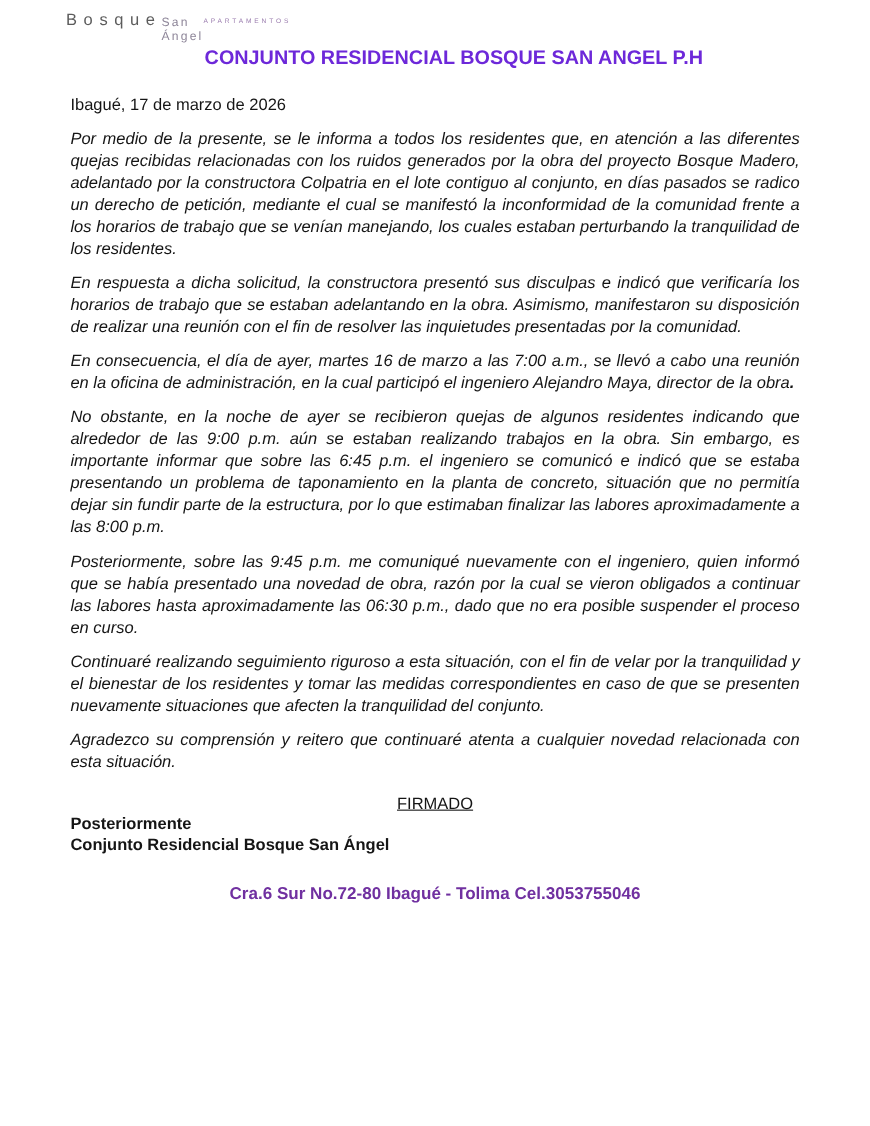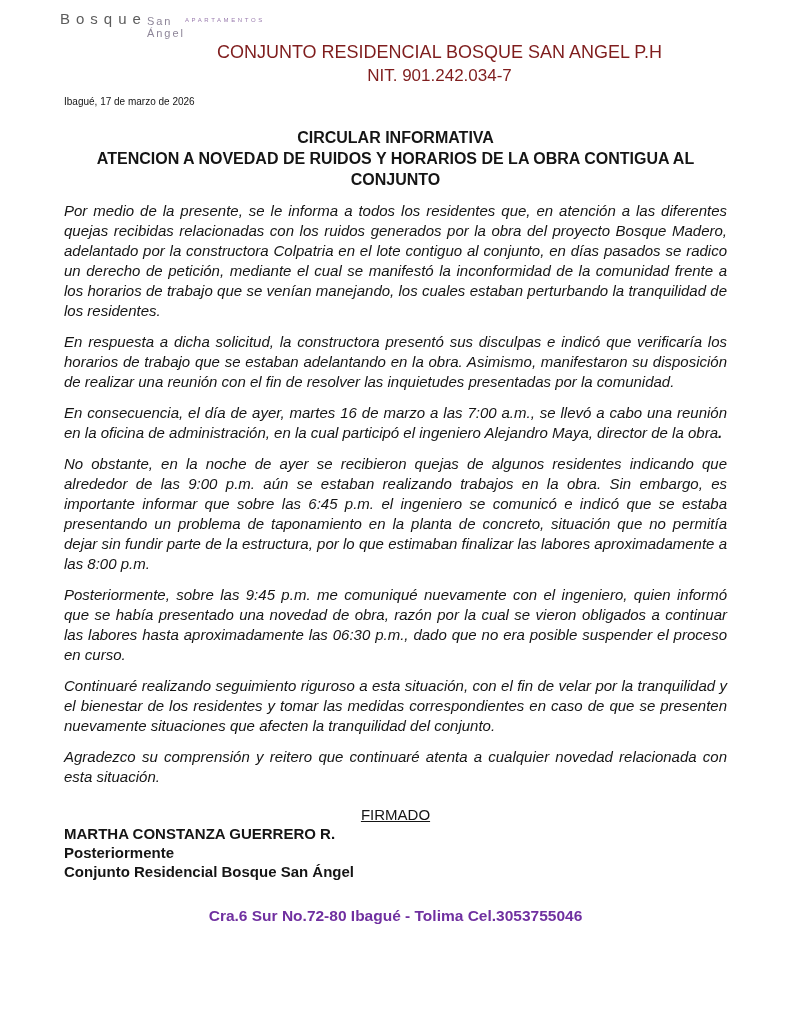--- a/index.html
+++ b/index.html
@@ -26,28 +26,28 @@
   }
   .logo-subname {
     font-size: 11px; letter-spacing: 2px; color: #8d8598;
     line-height: 12px; margin-top: 1px;
   }
   .logo-tagline {
     font-size: 6px; letter-spacing: 2.6px; color: #9a7cae;
     line-height: 8px; margin-top: 2px;
   }
   .header-title {
-    flex: 1; text-align: center; padding-top: 26px; padding-right: 34px;
-    color: #7f1d1d; font-weight: normal;
+    flex: 1; padding-top: 26px; padding-right: 34px;
+    color: #6d28d9; font-weight: bold;
   }
   .org-name { font-size: 18px; line-height: 24px; }
   .org-nit  { font-size: 17px; line-height: 24px; }
 
   
-  .date-line { margin-top: 4px; font-size: 10px; line-height: 20px; }
+  .date-line { margin-top: 4px; font-size: 15px; line-height: 20px; }
   .subject {
     margin: 15px auto 0 auto; max-width: 600px;
     text-align: center; font-weight: bold; font-size: 16px; line-height: 21px;
   }
   .greeting { margin-top: 16px; font-size: 15px; line-height: 20px; }
   .doc p {
     margin: 11px 0 0 0;
     font-size: 15px; line-height: 20px;
     text-align: justify;
     font-style: italic;
@@ -91,30 +91,25 @@
           <path d="M0,0 L-13,-27 L-3,-50 L8,-26 Z" fill="#9c2d72" transform="rotate(-22)"></path>
           <path d="M0,0 L-8,-26 L3,-50 L13,-27 Z" fill="#9c2d72" transform="rotate(22)"></path>
         </g>
       </svg>
       <div class="logo-name">Bosque</div>
       <div class="logo-subname">San Ángel</div>
       <div class="logo-tagline">APARTAMENTOS</div>
     </div>
     <div class="header-title">
       <div class="org-name">CONJUNTO RESIDENCIAL BOSQUE SAN ANGEL P.H</div>
-      <div class="org-nit">NIT. 901.242.034-7</div>
     </div>
   </div>
 
   <div class="date-line">Ibagué, 17 de marzo de 2026</div>
 
-  <div class="subject">
-    <div>CIRCULAR INFORMATIVA</div>
-    <div>ATENCION A NOVEDAD DE RUIDOS Y HORARIOS DE LA OBRA CONTIGUA AL CONJUNTO</div>
-  </div>
 
   <div class="doc">
 
     <p>Por medio de la presente, se le informa a todos los residentes que, en atención a las diferentes quejas recibidas relacionadas con los ruidos generados por la obra del proyecto Bosque Madero, adelantado por la constructora Colpatria en el lote contiguo al conjunto, en días pasados se radico un derecho de petición, mediante el cual se manifestó la inconformidad de la comunidad frente a los horarios de trabajo que se venían manejando, los cuales estaban perturbando la tranquilidad de los residentes.</p>
 
     <p>En respuesta a dicha solicitud, la constructora presentó sus disculpas e indicó que verificaría los horarios de trabajo que se estaban adelantando en la obra. Asimismo, manifestaron su disposición de realizar una reunión con el fin de resolver las inquietudes presentadas por la comunidad.</p>
 
     <p><span>En consecuencia, el día de ayer, martes 16 de marzo a las 7:00 a.m., se llevó a cabo una reunión en la oficina de administración, en la cual participó el ingeniero Alejandro Maya, director de la obra</span><b>.</b></p>
 
 
@@ -122,21 +117,20 @@
 
     <p>Posteriormente, sobre las 9:45 p.m. me comuniqué nuevamente con el ingeniero, quien informó que se había presentado una novedad de obra, razón por la cual se vieron obligados a continuar las labores hasta aproximadamente las 06:30 p.m., dado que no era posible suspender el proceso en curso.</p>
 
     <p>Continuaré realizando seguimiento riguroso a esta situación, con el fin de velar por la tranquilidad y el bienestar de los residentes y tomar las medidas correspondientes en caso de que se presenten nuevamente situaciones que afecten la tranquilidad del conjunto.</p>
 
     <p>Agradezco su comprensión y reitero que continuaré atenta a cualquier novedad relacionada con esta situación.</p>
   </div>
 
   <div class="signature">
     <div class="sig-firmado">FIRMADO</div>
-    <div class="sig-name">MARTHA CONSTANZA GUERRERO R.</div>
     <div class="sig-role">Posteriormente</div>
     <div class="sig-org">Conjunto Residencial Bosque San Ángel</div>
   </div>
 
   <div class="footer">
     <div>Cra.6 Sur No.72-80 Ibagué - Tolima Cel.3053755046</div>
 
   </div>
 
 </div>

